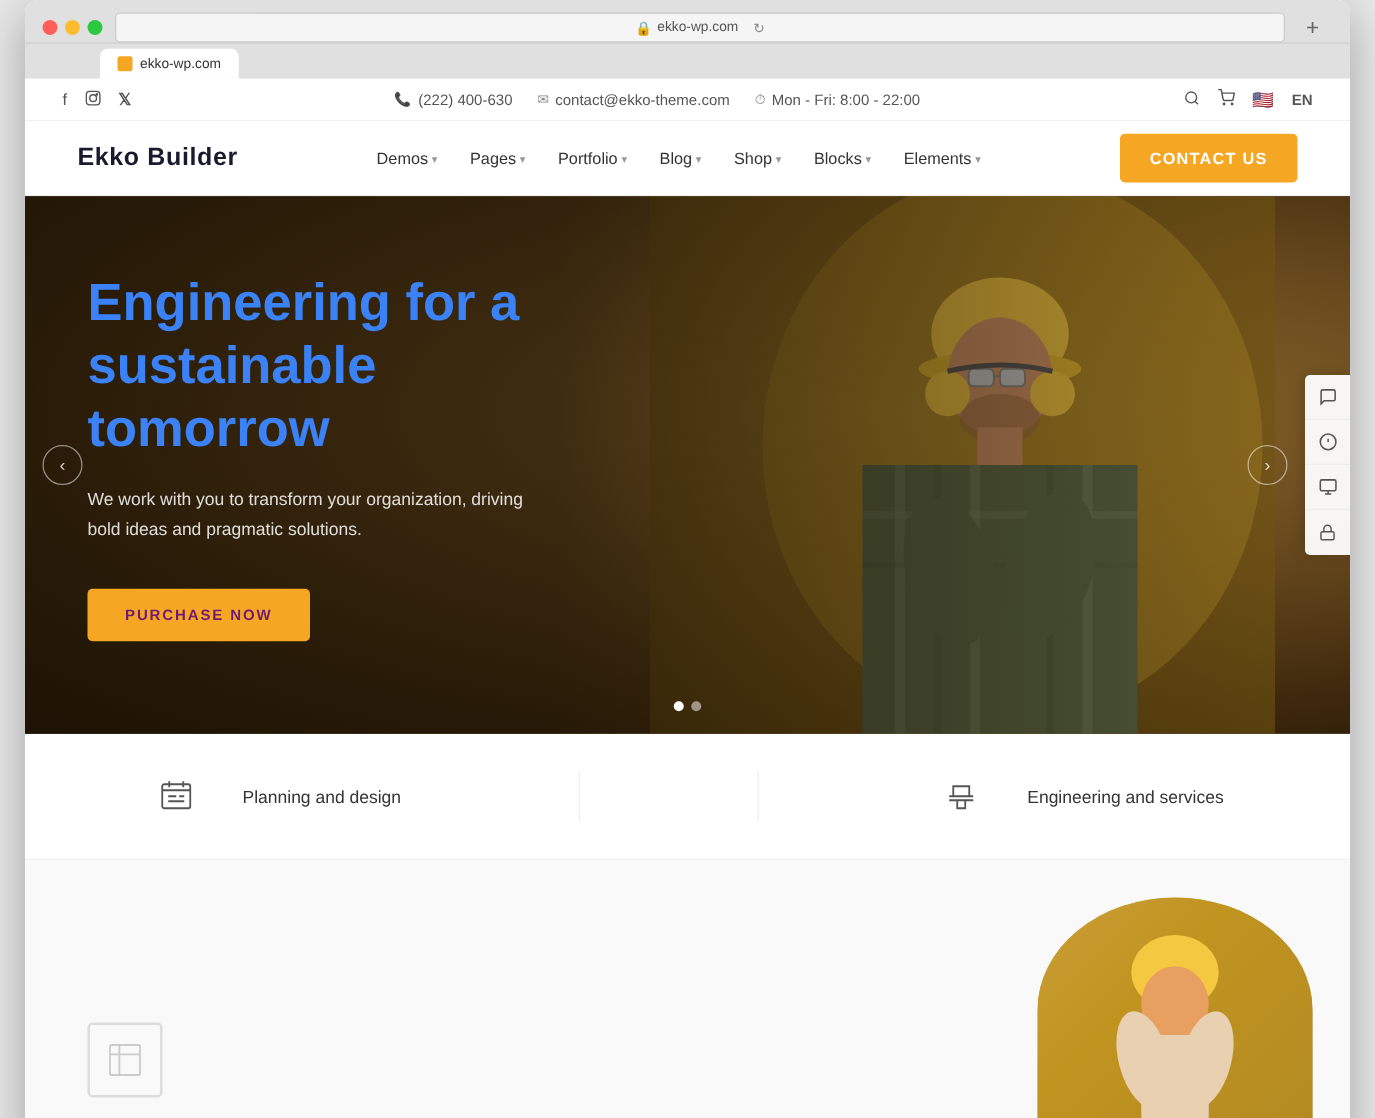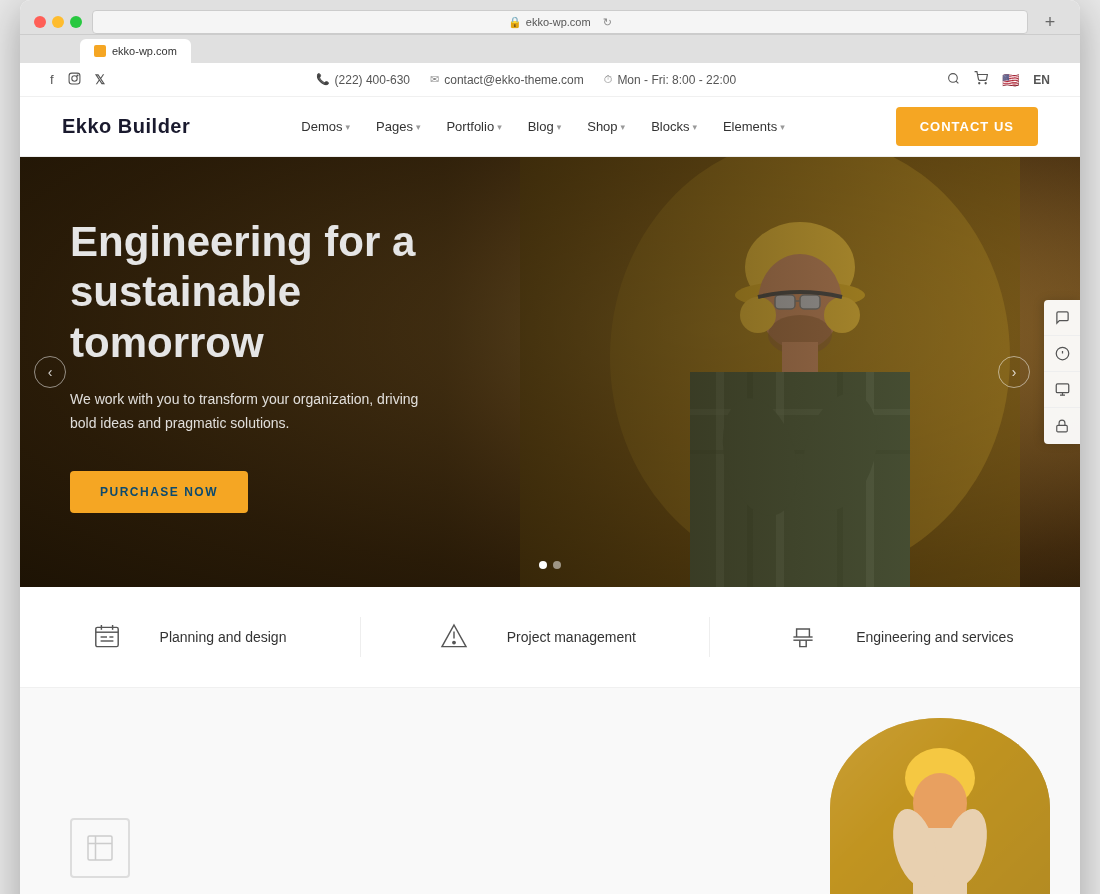--- a/index.html
+++ b/index.html
@@ -149,35 +149,35 @@
     }
     .hero-content {
       position: relative;
       z-index: 3;
       padding: 60px 50px;
       max-width: 520px;
     }
     .hero-title {
       font-size: 42px;
       font-weight: 700;
-      color: #e5e5e5;
+      color: #3b82f6;
       line-height: 1.2;
       margin-bottom: 20px;
     }
     .hero-subtitle {
       font-size: 14px;
       color: rgba(255,255,255,0.85);
       line-height: 1.7;
       margin-bottom: 35px;
       max-width: 360px;
     }
     .hero-btn {
       display: inline-block;
       background: #f5a623;
-      color: #0c4a6e;
+      color: #701a75;
       padding: 14px 30px;
       border-radius: 4px;
       font-size: 12px;
       font-weight: 700;
       letter-spacing: 1.5px;
       text-transform: uppercase;
       cursor: pointer;
       border: none;
     }
     
@@ -525,30 +525,20 @@
             <line x1="13" y1="5" x2="13" y2="11"></line>
             <line x1="27" y1="5" x2="27" y2="11"></line>
             <line x1="12" y1="20" x2="20" y2="20"></line>
             <line x1="12" y1="25" x2="28" y2="25"></line>
             <line x1="23" y1="20" x2="28" y2="20"></line>
           </svg>
         </div>
         <span class="feature-label">Planning and design</span>
       </div>
       <div class="feature-divider"></div>
-      <div class="feature-item">
-        <div class="feature-icon">
-          <svg width="32" height="32" viewBox="0 0 40 40" fill="none" stroke="#555" stroke-width="1.8">
-            <polygon points="20,5 35,32 5,32"></polygon>
-            <line x1="20" y1="13" x2="20" y2="22"></line>
-            <circle cx="20" cy="27" r="1.5" fill="#555"></circle>
-          </svg>
-        </div>
-        <span class="feature-label">Project management</span>
-      </div>
       <div class="feature-divider"></div>
       <div class="feature-item">
         <div class="feature-icon">
           <svg width="32" height="32" viewBox="0 0 40 40" fill="none" stroke="#555" stroke-width="1.8">
             <line x1="8" y1="20" x2="32" y2="20"></line>
             <line x1="8" y1="24" x2="32" y2="24"></line>
             <path d="M12 20 L12 10 L28 10 L28 20"></path>
             <path d="M16 24 L16 32 L24 32 L24 24"></path>
           </svg>
         </div>

